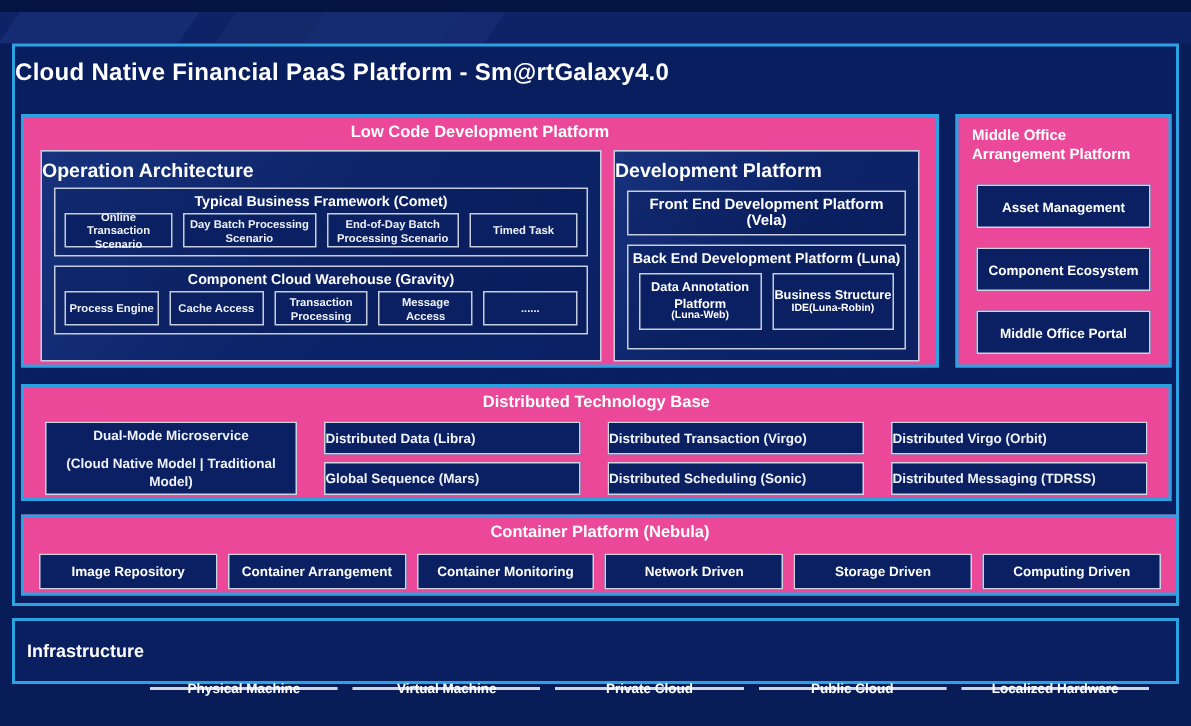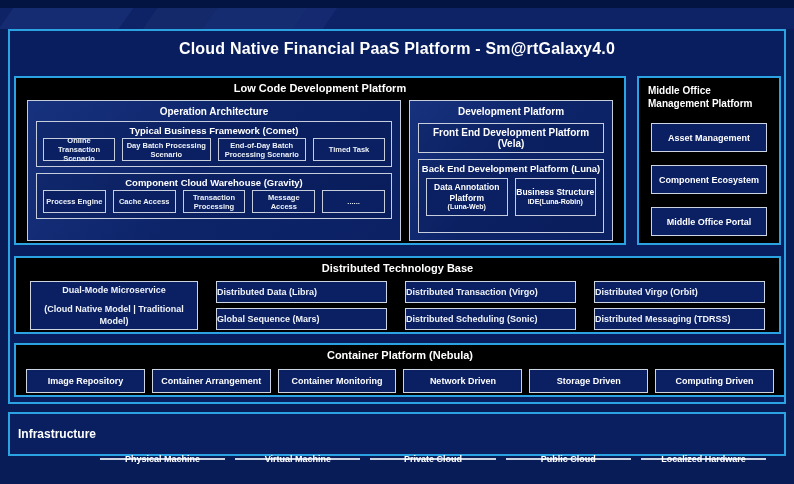--- a/index.html
+++ b/index.html
@@ -20,38 +20,38 @@
   .d1 { left:6px;  width:120px; }
   .d2 { left:150px; width:150px; background:#132969; }
   .d3 { left:210px; width:120px; background:#1a3078; opacity:.55; }
 
   
   .main-panel {
     position:absolute; left:8px; top:29px; width:778px; height:375px;
     border:2px solid #2ba3e3; background:#091e5e;
   }
   .page-title {
-    text-align:center; font-size:16px; font-weight:bold; letter-spacing:.2px;
+    text-align:left; font-size:16px; font-weight:bold; letter-spacing:.2px;
     margin-top:9px; color:#ffffff;
   }
 
-  .cyan-panel { border:2px solid #2ba3e3; background:#000000; position:absolute; }
+  .cyan-panel { border:2px solid #2ba3e3; background:#ec4899; position:absolute; }
   .panel-title { text-align:center; font-size:11px; font-weight:bold; padding-top:4px; color:#ffffff; }
 
   
   .low-code { left:4px; top:45px; width:612px; height:169px; }
   .lc-body { position:absolute; left:11px; top:22px; width:586px; height:141px; display:flex; gap:8px; }
 
   .archbox {
     border:1px solid #c6cedd;
     background:linear-gradient(125deg, #17327e 0%, #0d2469 48%, #0b2164 100%);
   }
   .op-arch { flex:0 0 374px; }
   .dev-platform { flex:1; display:flex; flex-direction:column; }
-  .arch-title { text-align:center; font-size:10px; font-weight:bold; padding:5px 0 4px; }
+  .arch-title { text-align:left; font-size:13px; font-weight:bold; padding:5px 0 4px; }
 
   .subbox { border:1px solid #c6cedd; margin:0 8px 6px; background:rgba(5,20,70,.25); }
   .sub-title { font-size:9.5px; font-weight:bold; text-align:center; padding:3px 2px 2px; }
   .items-row { display:flex; gap:7px; margin:0 6px 5px; height:23px; }
   .item {
     border:1px solid #c6cedd; background:#0a2063; color:#eef2f8;
     display:flex; align-items:center; justify-content:center; text-align:center;
     font-size:7.5px; font-weight:bold; line-height:1.2; flex:1; padding:1px 2px;
   }
   .w2 { flex:1.25; }
@@ -176,21 +176,21 @@
                 <span class="l2">IDE(Luna-Robin)</span>
               </div>
             </div>
           </div>
         </div>
 
       </div>
     </div>
 
     <div class="cyan-panel middle-office">
-      <div class="mo-title">Middle Office Management Platform</div>
+      <div class="mo-title">Middle Office Arrangement Platform</div>
       <div class="mo-item">Asset Management</div>
       <div class="mo-item">Component Ecosystem</div>
       <div class="mo-item">Middle Office Portal</div>
     </div>
 
     <div class="cyan-panel distributed">
       <div class="panel-title">Distributed Technology Base</div>
       <div class="dist-grid">
         <div class="dist-item micro">
           <div>Dual-Mode Microservice</div>

